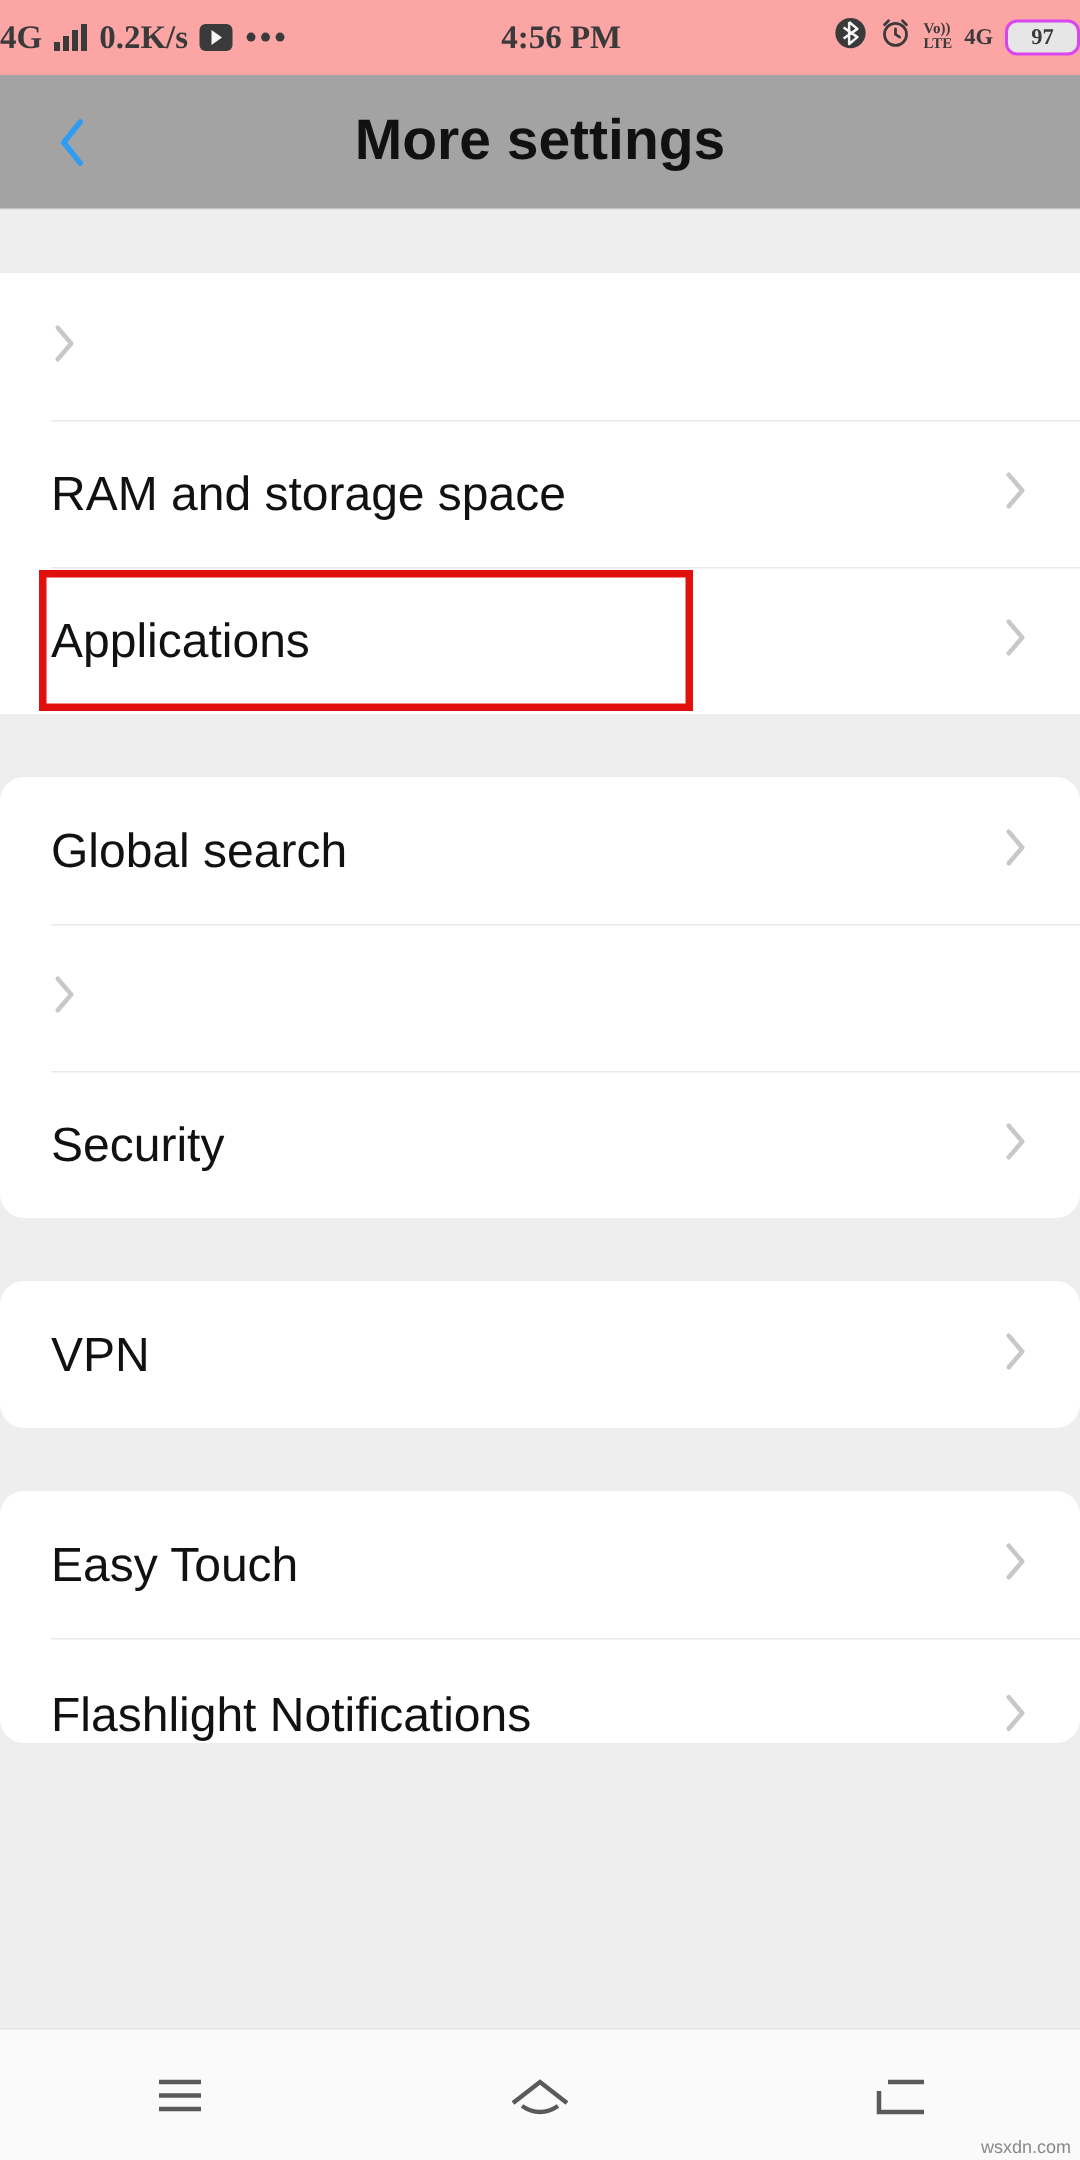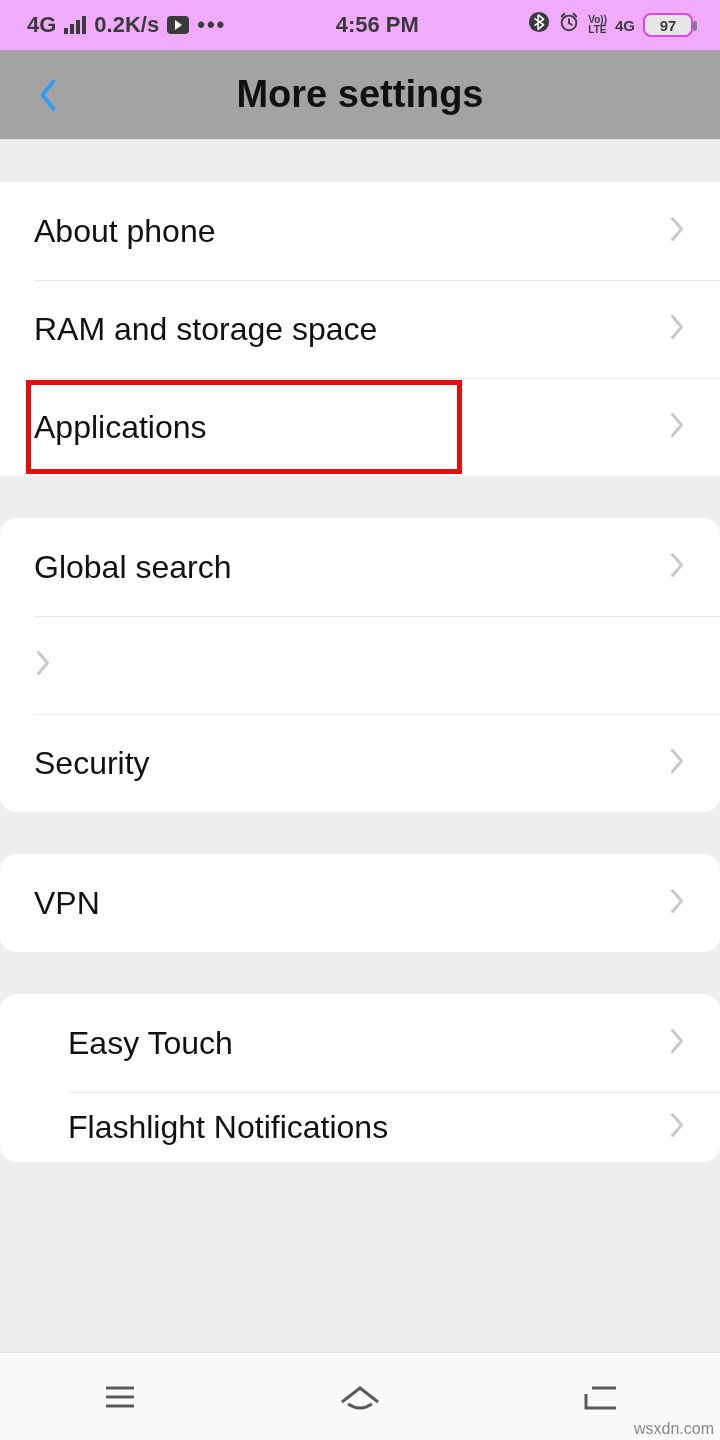--- a/index.html
+++ b/index.html
@@ -5,29 +5,30 @@
     * { margin: 0; padding: 0; box-sizing: border-box; }
     html, body { width: 720px; height: 1440px; overflow: hidden; }
     body {
       font-family: -apple-system, "Helvetica Neue", Arial, sans-serif;
       background: #eeeeee;
       color: #111;
       position: relative;
     }
     
     .status-bar {
-      background: #f0abfc;
+      background: #fca5a5;
       height: 50px;
       display: flex;
       align-items: center;
       justify-content: space-between;
-      padding: 0 27px;
+      padding: 0 0;
       font-size: 22px;
       font-weight: 600;
       color: #3a3a3a;
+      font-family: Liberation Serif, serif;
     }
     .status-left, .status-right { display: flex; align-items: center; gap: 8px; }
     .status-center { flex: 1; text-align: center; font-weight: 600; }
     .signal-icon { display: inline-flex; align-items: flex-end; gap: 2px; }
     .signal-icon span { width: 4px; background: #3a3a3a; display: inline-block; }
     .signal-icon span:nth-child(1){height:6px;} .signal-icon span:nth-child(2){height:10px;}
     .signal-icon span:nth-child(3){height:14px;} .signal-icon span:nth-child(4){height:18px;}
     .dots-icon { letter-spacing: 2px; font-weight: 700; }
     .yt-icon { width: 22px; height: 18px; background: #3a3a3a; border-radius: 4px; position: relative; }
     .yt-icon::after { content: ""; position: absolute; left: 8px; top: 4px; border-left: 7px solid #f7f7f7; border-top: 5px solid transparent; border-bottom: 5px solid transparent; }
@@ -87,37 +88,37 @@
     .row-label { font-size: 32px; color: #111; }
     .row-sub { font-size: 24px; color: #9a9a9a; margin-top: 4px; }
     .chevron svg { width: 18px; height: 30px; }
     .chevron path { stroke: #c8c8c8; }
     .highlighted {
       position: absolute;
       border: 5px solid #e20f0f;
       pointer-events: none;
     }
     
-    .section.last { margin-top: 42px; padding-left: 34px; }
+    .section.last { margin-top: 42px; }
     
     .nav-bar {
       position: absolute;
       left: 0; right: 0; bottom: 0;
       height: 88px;
       background: #fafafa;
       display: flex;
       align-items: center;
       justify-content: space-around;
       border-top: 1px solid #e4e4e4;
     }
     .nav-btn { width: 56px; height: 40px; display:flex; align-items:center; justify-content:center; }
     .nav-btn svg { stroke: #5a5a5a; fill: none; stroke-width: 3; }
     .watermark {
       position: absolute; right: 6px; bottom: 2px;
-      font-size: 16px; color: #888;
+      font-size: 12px; color: #888;
     }
   </style>
 </head>
 <body>
 
 <div class="status-bar">
   <div class="status-left">
     <span>4G</span>
     <span class="signal-icon">
         <span></span>
@@ -156,23 +157,20 @@
   <div class="back-btn">
     <svg viewBox="0 0 24 36">
         <path d="M18 3 L6 18 L18 33" stroke="#2f9cf4" stroke-width="4" fill="none" stroke-linecap="round" stroke-linejoin="round"></path>
       </svg>
   </div>
   <div class="header-title">More settings</div>
 </div>
 
 <div class="section first">
   <div class="row">
-    <div class="row-texts">
-        <span class="row-label">About phone</span>
-      </div>
     <span class="chevron"><svg viewBox="0 0 24 36">
           <path d="M6 4 L18 18 L6 32" stroke-width="4" fill="none" stroke-linecap="round" stroke-linejoin="round"></path>
         </svg></span>
   </div>
   <div class="row">
     <div class="row-texts">
         <span class="row-label">RAM and storage space</span>
       </div>
     <span class="chevron"><svg viewBox="0 0 24 36">
           <path d="M6 4 L18 18 L6 32" stroke-width="4" fill="none" stroke-linecap="round" stroke-linejoin="round"></path>
@@ -226,21 +224,21 @@
 
 <div class="section last">
   <div class="row">
     <div class="row-texts">
         <span class="row-label">Easy Touch</span>
       </div>
     <span class="chevron"><svg viewBox="0 0 24 36">
           <path d="M6 4 L18 18 L6 32" stroke-width="4" fill="none" stroke-linecap="round" stroke-linejoin="round"></path>
         </svg></span>
   </div>
-  <div class="row" style="min-height:70px;">
+  <div class="row" style="min-height:70px;align-items:flex-end;">
     <div class="row-texts">
         <span class="row-label">Flashlight Notifications</span>
       </div>
     <span class="chevron"><svg viewBox="0 0 24 36">
           <path d="M6 4 L18 18 L6 32" stroke-width="4" fill="none" stroke-linecap="round" stroke-linejoin="round"></path>
         </svg></span>
   </div>
 </div>
 
 <div class="nav-bar">

